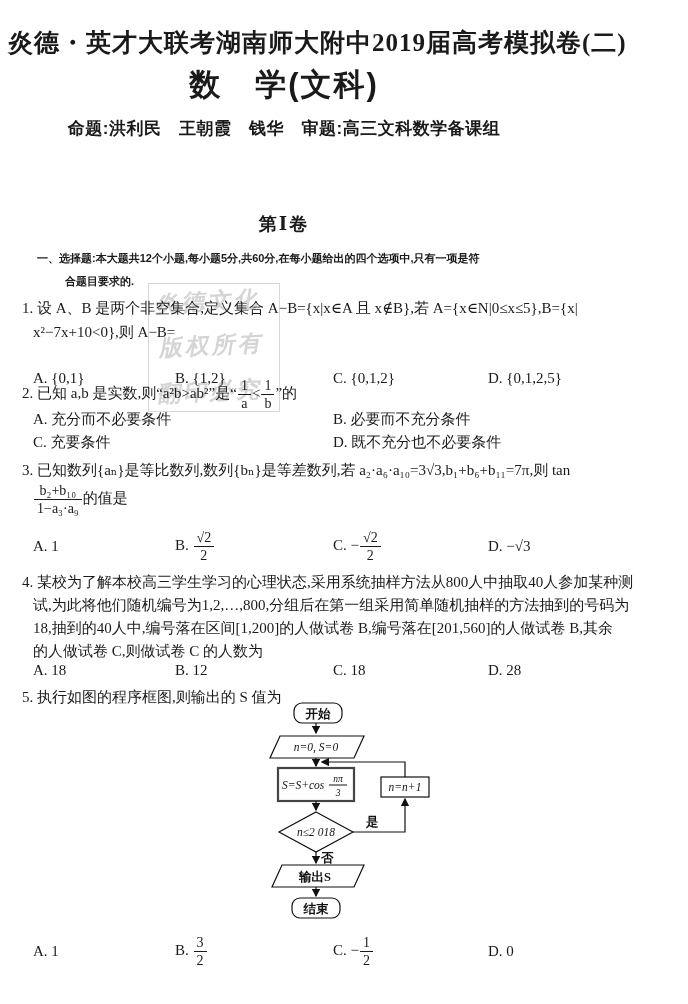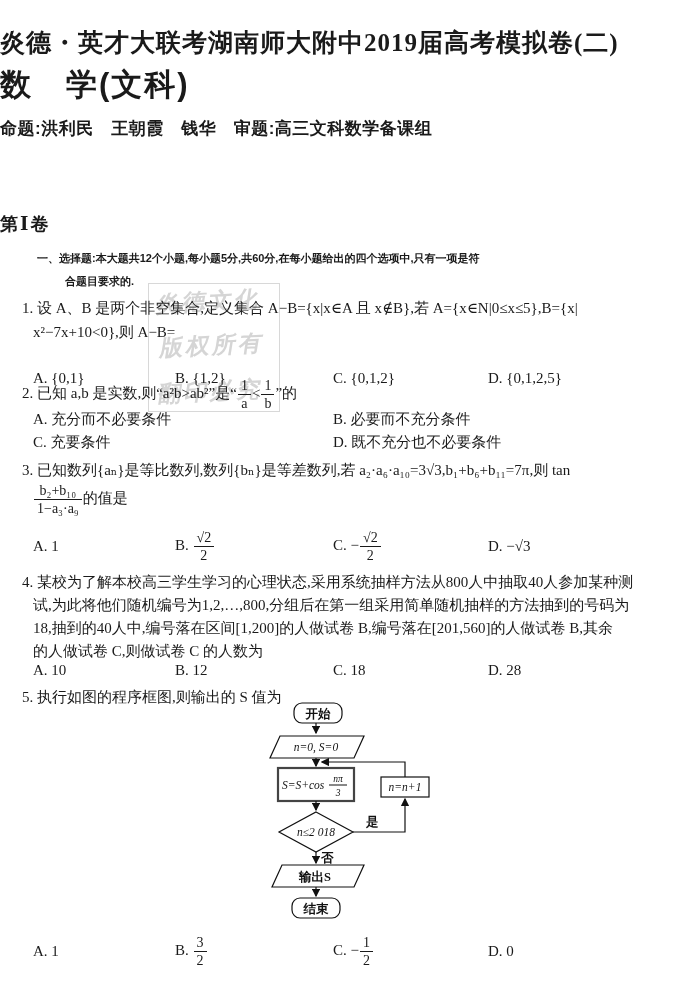--- a/index.html
+++ b/index.html
@@ -2,21 +2,21 @@
 <html><head>
 <meta charset="utf-8">
 <style>
   html,body{margin:0;padding:0;background:#e8e8e8;}
   #page{
     position:relative;width:688px;height:1004px;margin:0 auto;background:#ffffff;
     font-family:"Liberation Serif","DejaVu Serif",serif;color:#1a1a1a;overflow:hidden;
   }
   .abs{position:absolute;}
   .nowrap{white-space:nowrap;}
-  .ctr{left:0;width:552px;}
+  .ctr{left:8px;width:552px;text-align:center;}
   .hei{font-family:"Liberation Sans","DejaVu Sans",sans-serif;font-weight:700;}
   .title1{font-size:25px;font-weight:900;letter-spacing:1px;}
   .title2{font-size:31px;letter-spacing:2px;}
   .authors{font-size:17px;letter-spacing:.5px;}
   .info{font-size:15px;}
   .vol{font-size:18px;font-weight:700;letter-spacing:2px;}
   .instr{font-size:11px;line-height:23px;margin-left:17px;}
   .qt{font-size:15px;line-height:23px;}
   .optrow{left:33px;font-size:15px;}
   .opt{display:inline-block;vertical-align:middle;}
@@ -82,21 +82,21 @@
   </div>
   <div class="abs optrow" style="top:530px;">
     <span class="opt c1">A. 1</span><span class="opt c2"><span>B. </span><span class="frac mfs"><span class="num">√2</span><span class="den">2</span></span></span><span class="opt c3"><span>C. −</span><span class="frac mfs"><span class="num">√2</span><span class="den">2</span></span></span><span class="opt">D. −√3</span>
   </div>
 
   <div class="abs qt nowrap" style="left:22px;top:571px;">4. 某校为了解本校高三学生学习的心理状态,采用系统抽样方法从800人中抽取40人参加某种测</div>
   <div class="abs qt nowrap" style="left:33px;top:594px;">试,为此将他们随机编号为1,2,…,800,分组后在第一组采用简单随机抽样的方法抽到的号码为</div>
   <div class="abs qt nowrap" style="left:33px;top:617px;font-family:Liberation Serif, serif;">18,抽到的40人中,编号落在区间[1,200]的人做试卷 B,编号落在[201,560]的人做试卷 B,其余</div>
   <div class="abs qt nowrap" style="left:33px;top:640px;">的人做试卷 C,则做试卷 C 的人数为</div>
   <div class="abs optrow" style="top:661px;">
-    <span class="opt c1">A. 10</span><span class="opt c2">B. 12</span><span class="opt c3">C. 18</span><span class="opt">D. 28</span>
+    <span class="opt c1">A. 18</span><span class="opt c2">B. 12</span><span class="opt c3">C. 18</span><span class="opt">D. 28</span>
   </div>
 
   <div class="abs qt nowrap" style="left:22px;top:686px;">5. 执行如图的程序框图,则输出的 S 值为</div>
 
   <svg id="fc" class="abs" viewBox="0 0 190 230">
     <defs>
       <marker id="ah" viewBox="0 0 10 10" refX="8.5" refY="5" markerWidth="7" markerHeight="7" orient="auto">
         <path d="M0,0 L10,5 L0,10 z" fill="#111"></path>
       </marker>
     </defs>

